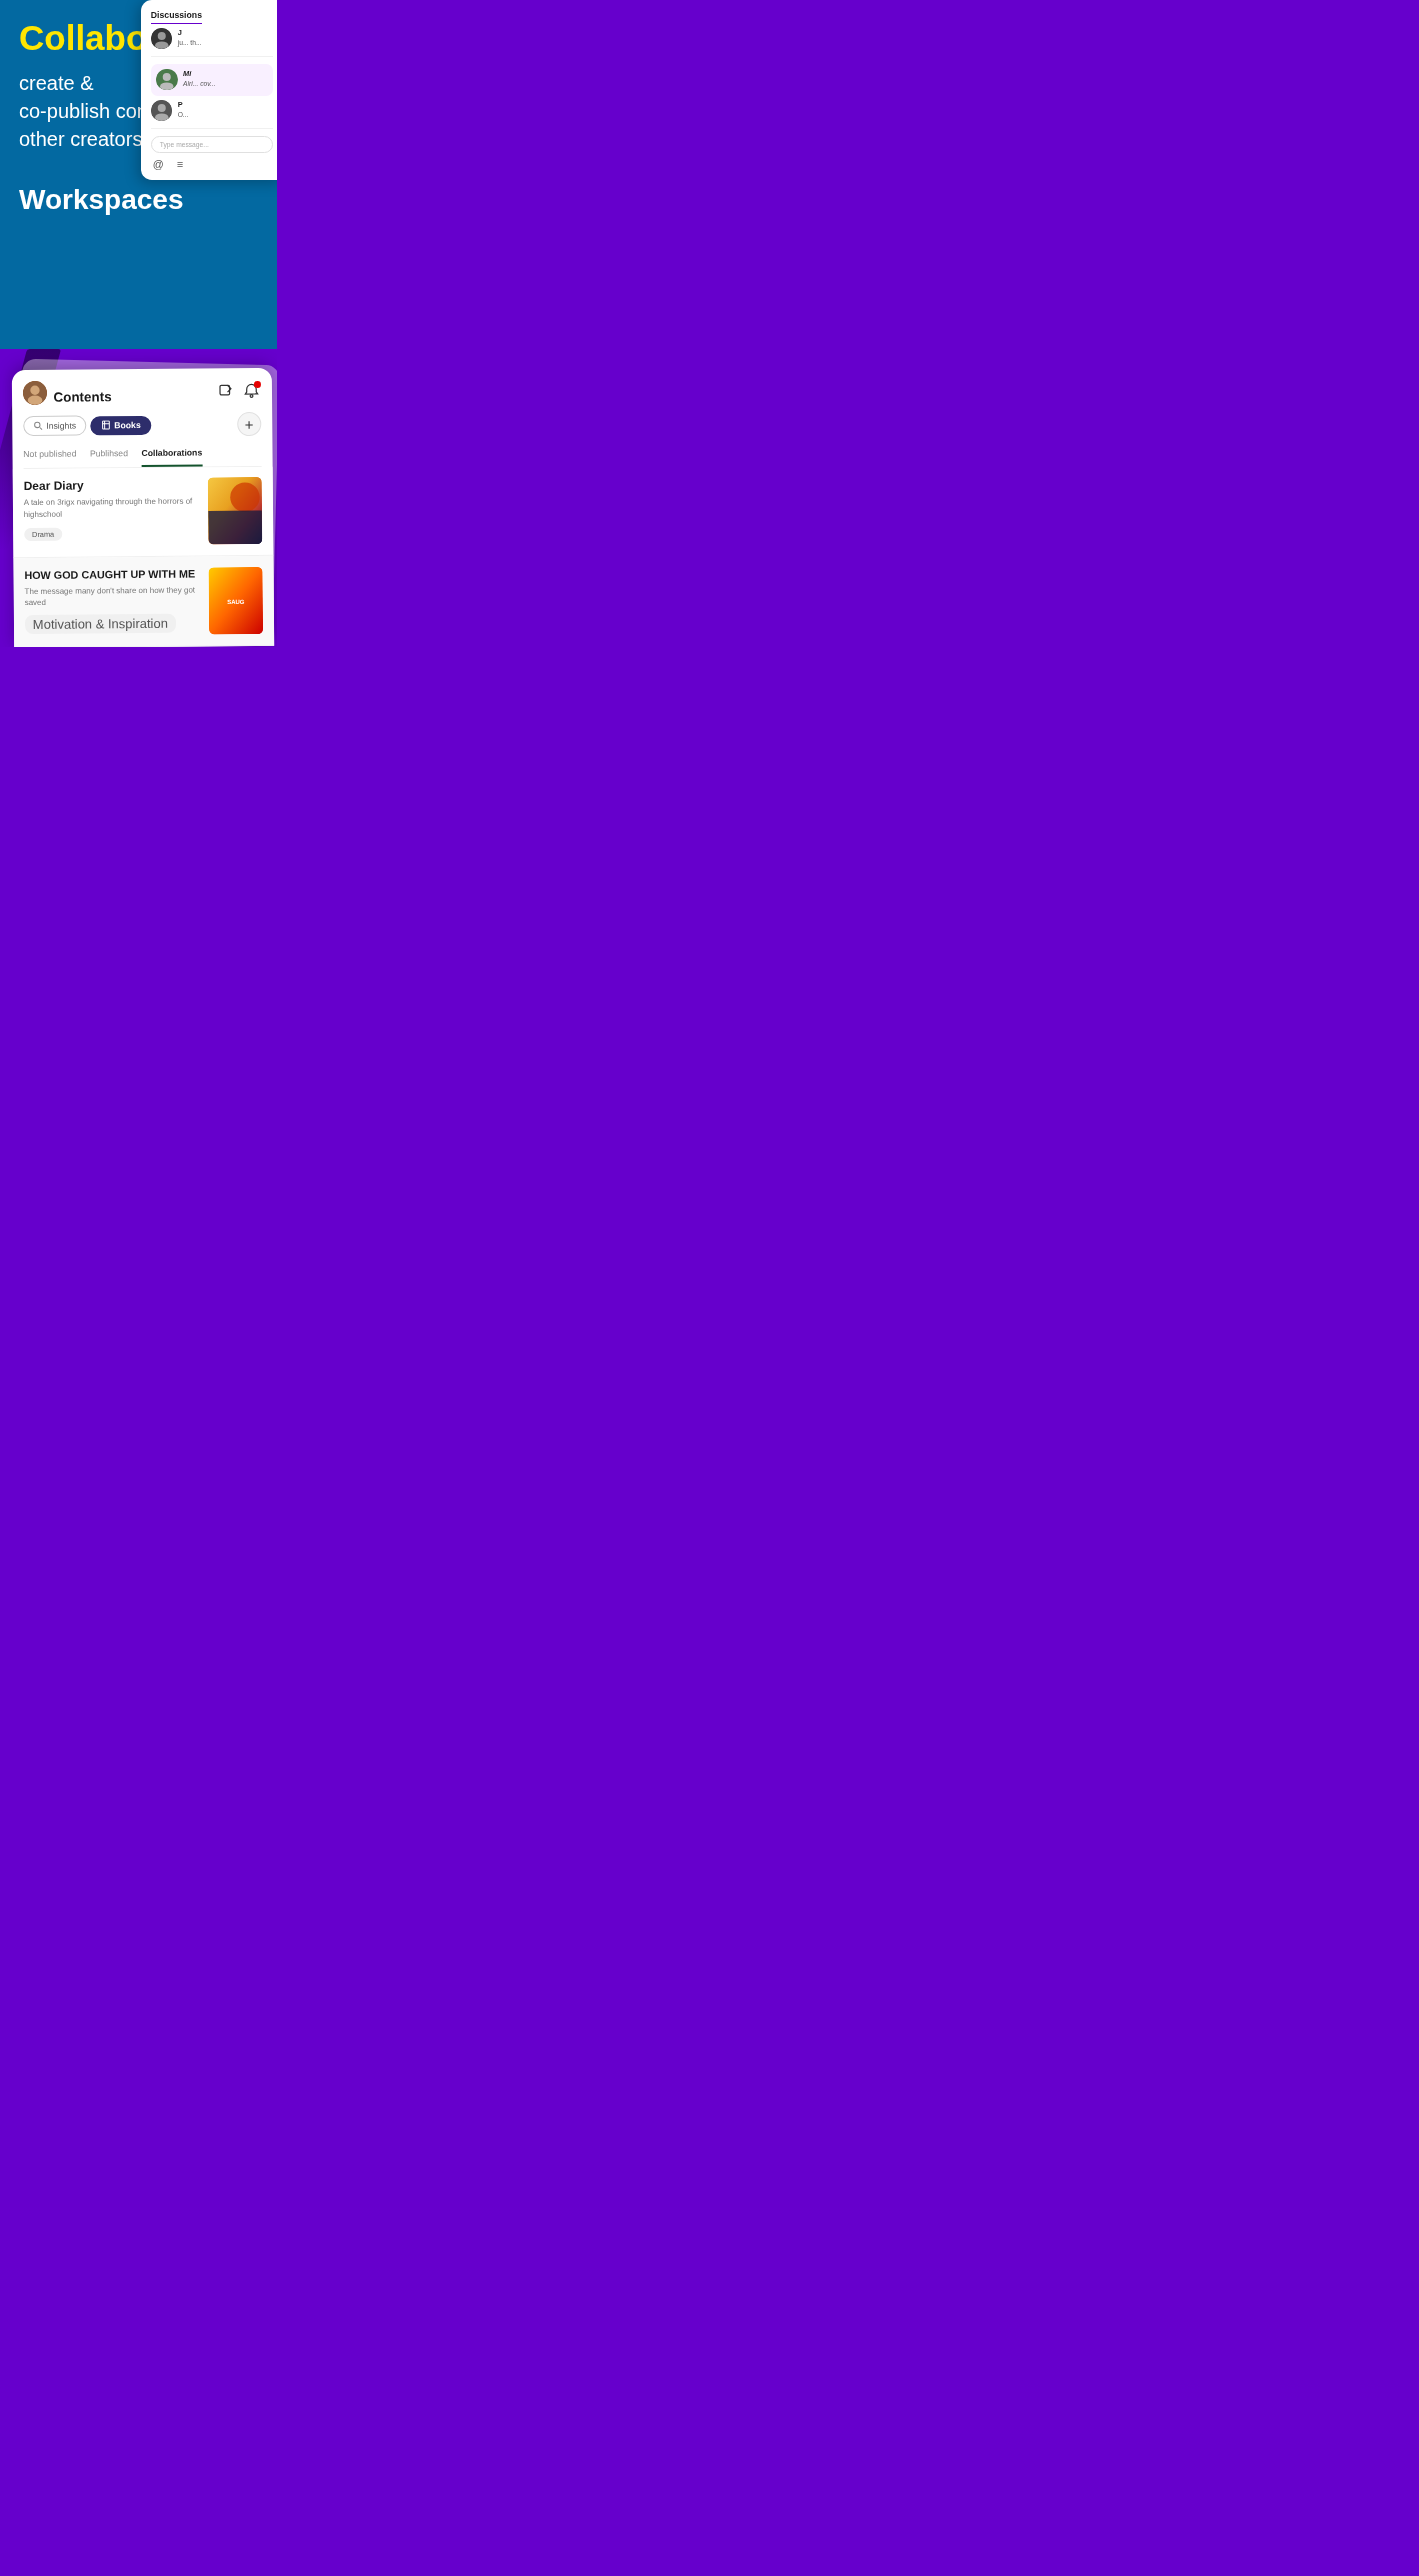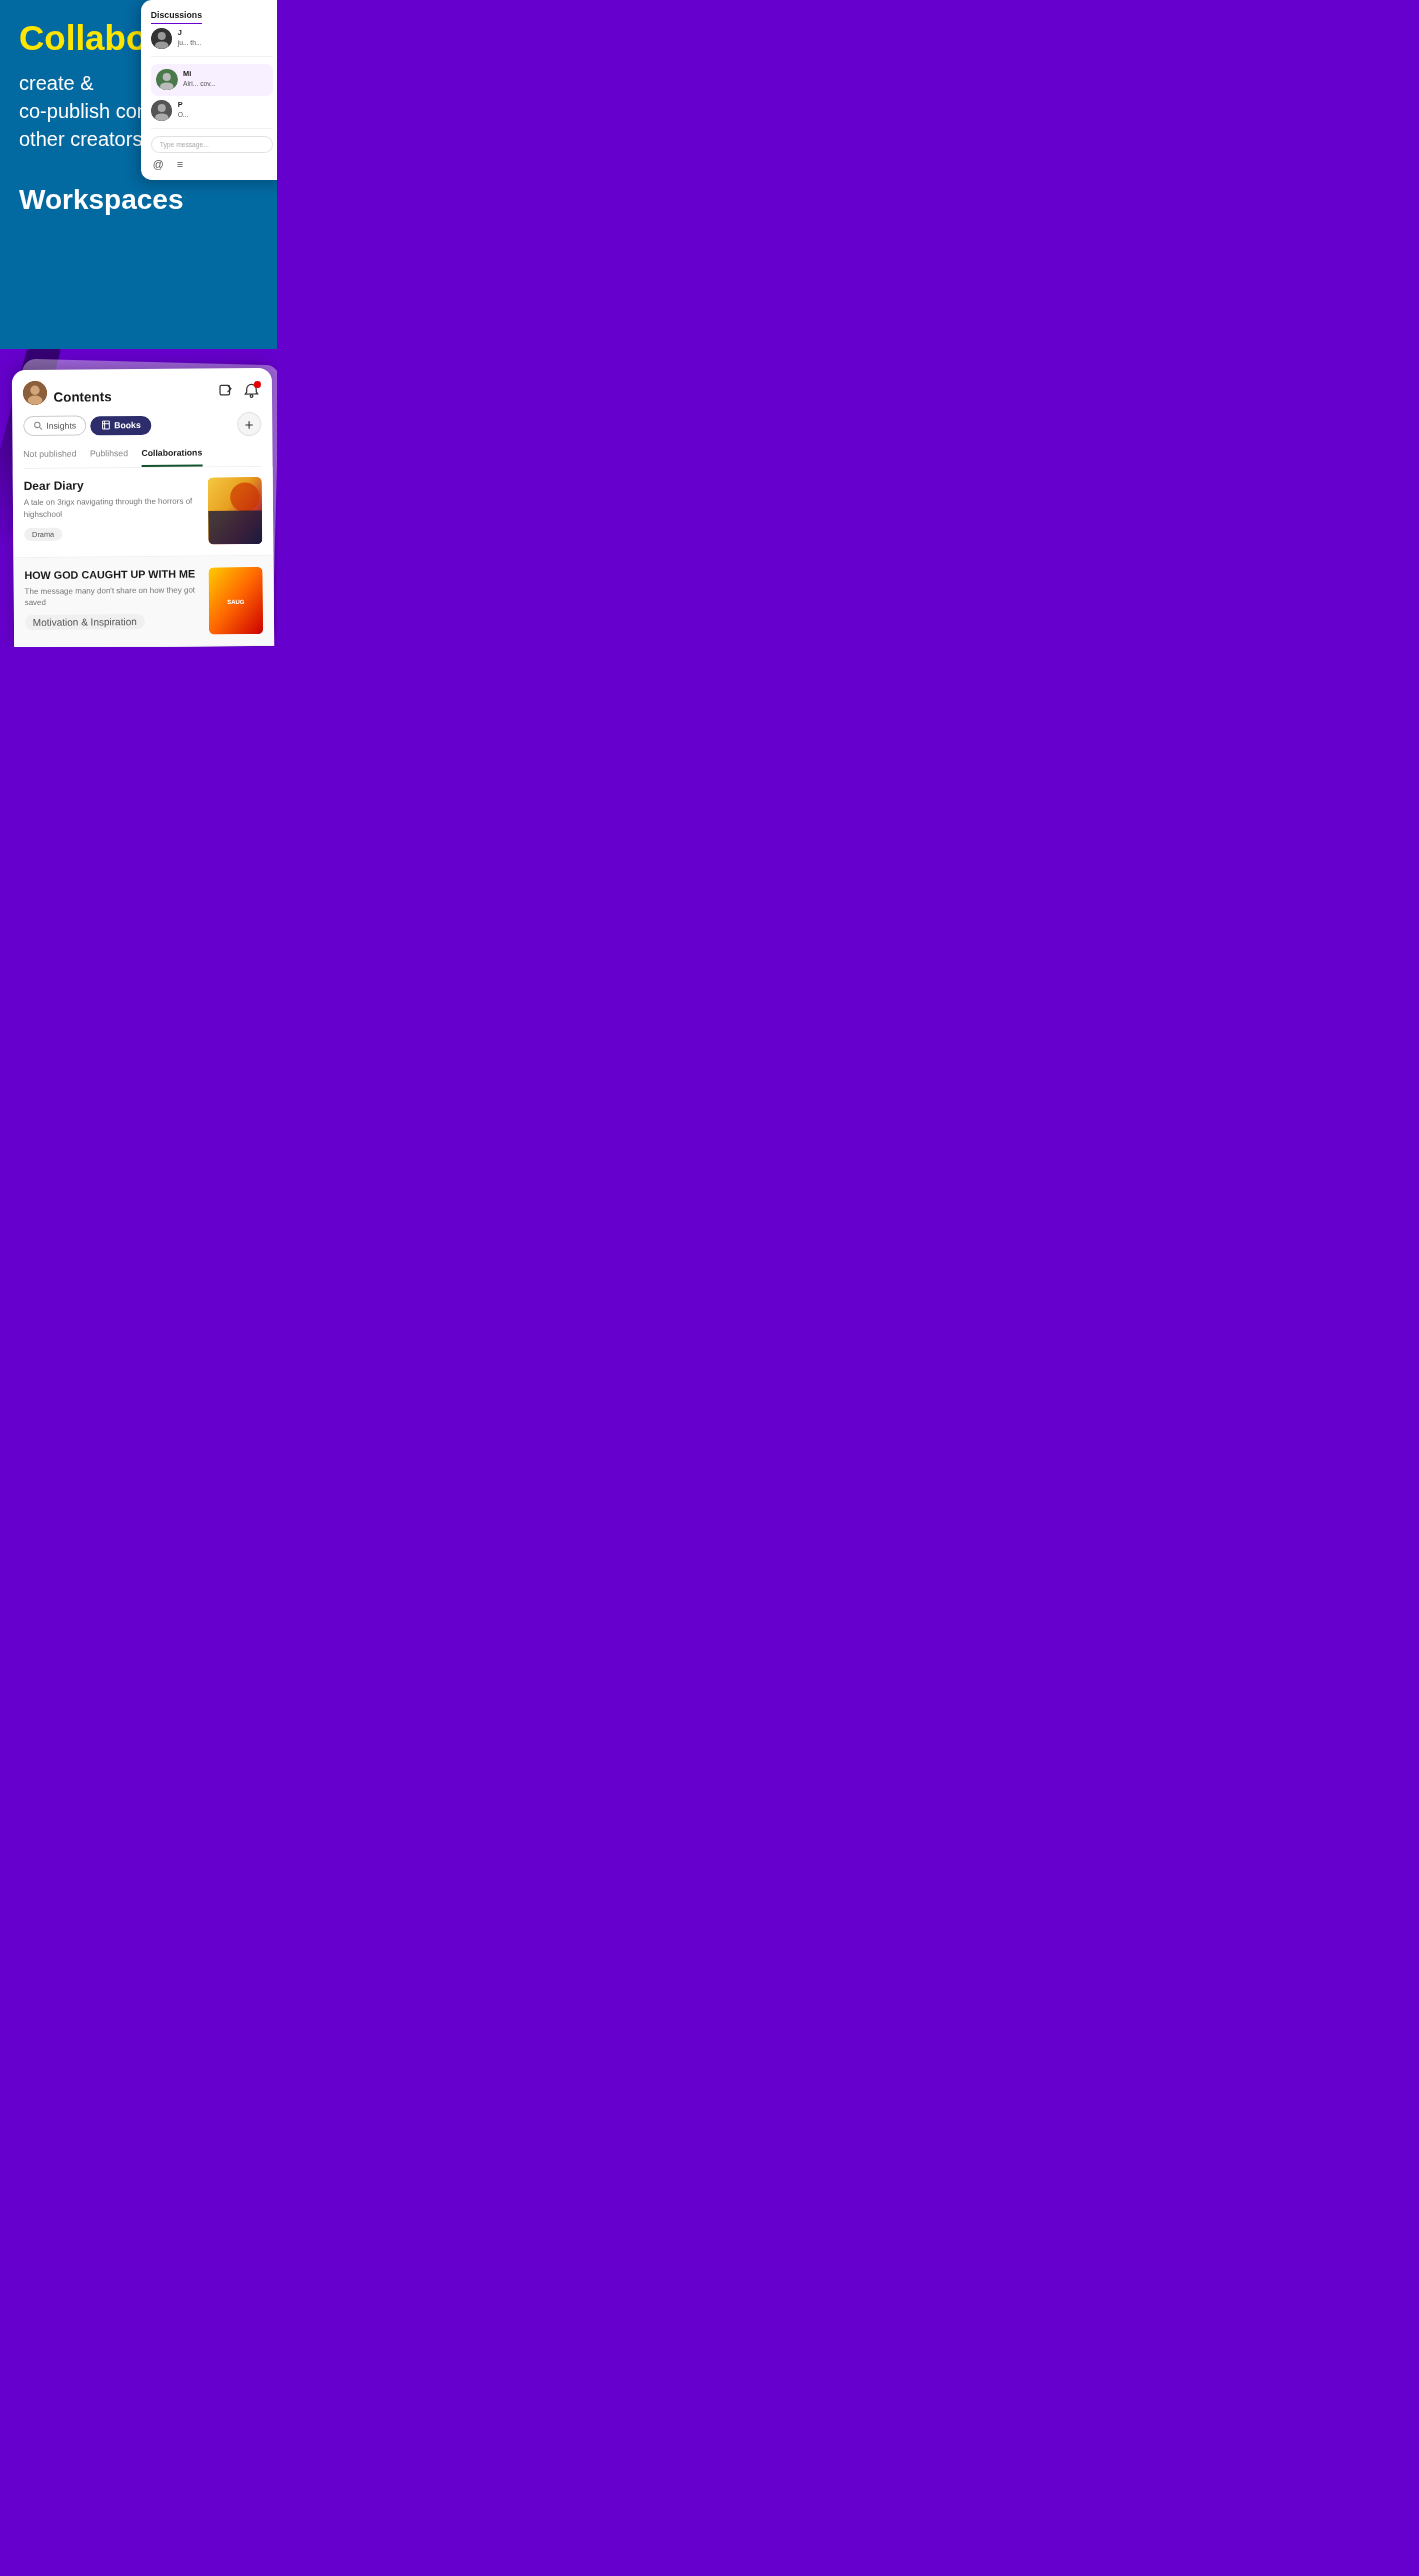--- a/index.html
+++ b/index.html
@@ -350,21 +350,21 @@
       color: #777;
       line-height: 1.4;
       margin-bottom: 6.7px;
     }
 
     .book-tag-2 {
       display: inline-block;
       background: #f0f0f0;
       border-radius: 8px;
       padding: 2px 8px;
-      font-size: 10px;
+      font-size: 13px;
       color: #555;
     }
 
     .main-card {
       position: relative;
       z-index: 1;
       background: #fff;
       border-radius: 13.4px 13.4px 0 0;
       overflow: hidden;
       box-shadow: 0 -4px 16px rgba(0,0,0,0.25);
@@ -387,21 +387,21 @@
             <ellipse cx="16" cy="26" rx="10" ry="6" fill="#999"></ellipse>
           </svg>
       </div>
       <div class="disc-text">
         <div class="disc-name">J</div>
         <div>ju... th...</div>
       </div>
     </div>
 
     
-    <div class="disc-item" style="background:#f9f0ff; border-radius:6.7px; padding:5.4px; border-bottom:none; margin-bottom:4px;">
+    <div class="disc-item" style="background:#f9f0ff; border-radius:6.7px; padding:5.4px; border-bottom:none; margin-bottom:4px;font-style:italic;">
       <div class="disc-avatar disc-avatar-2">
         <svg width="21.5" height="21.5" viewBox="0 0 32 32">
             <circle cx="16" cy="16" r="16" fill="#4a7a4a"></circle>
             <circle cx="16" cy="12" r="6" fill="#bbb"></circle>
             <ellipse cx="16" cy="26" rx="10" ry="6" fill="#bbb"></ellipse>
           </svg>
       </div>
       <div class="disc-text">
         <div class="disc-name">Mi</div>
         <div>Alri... cov...</div>

